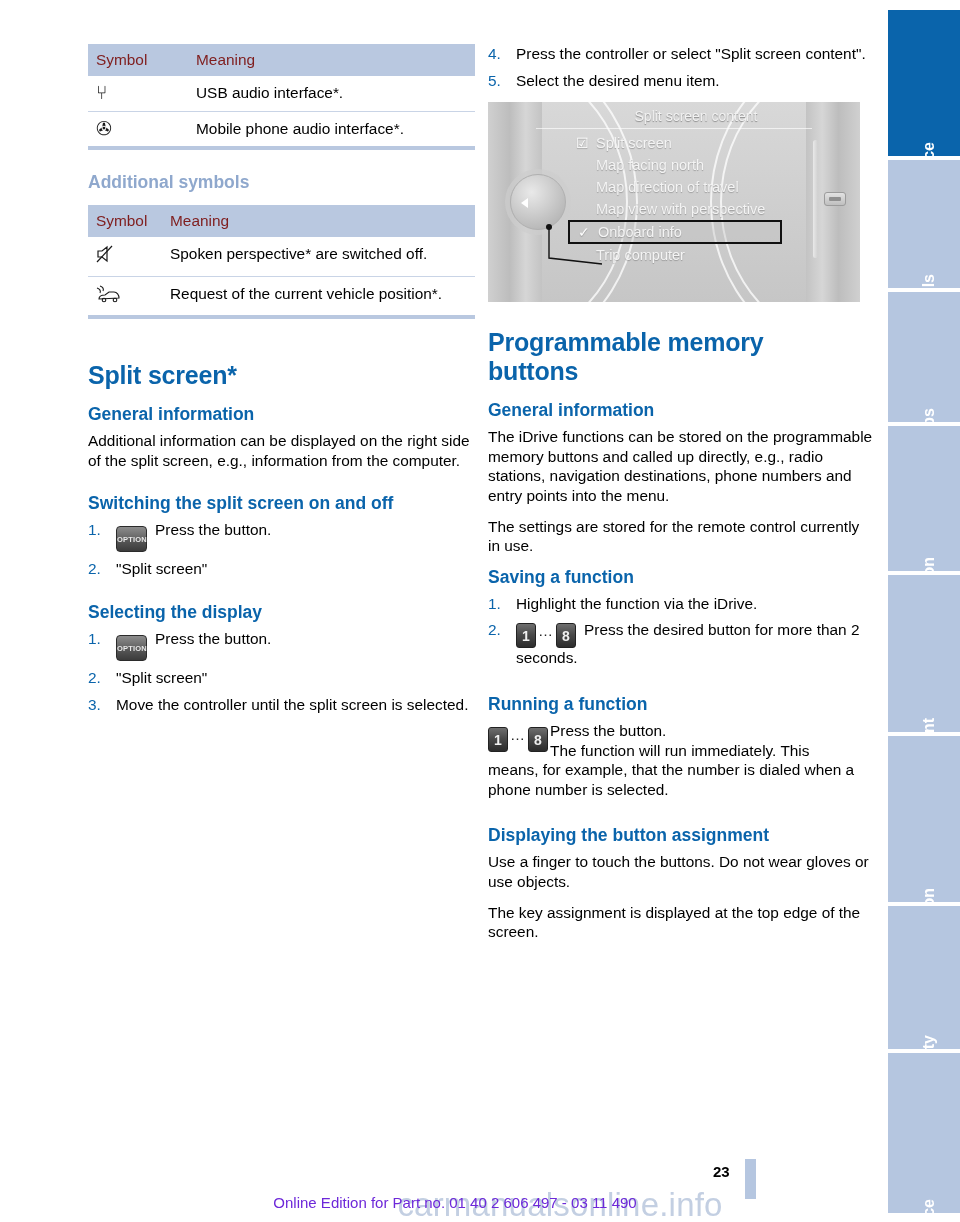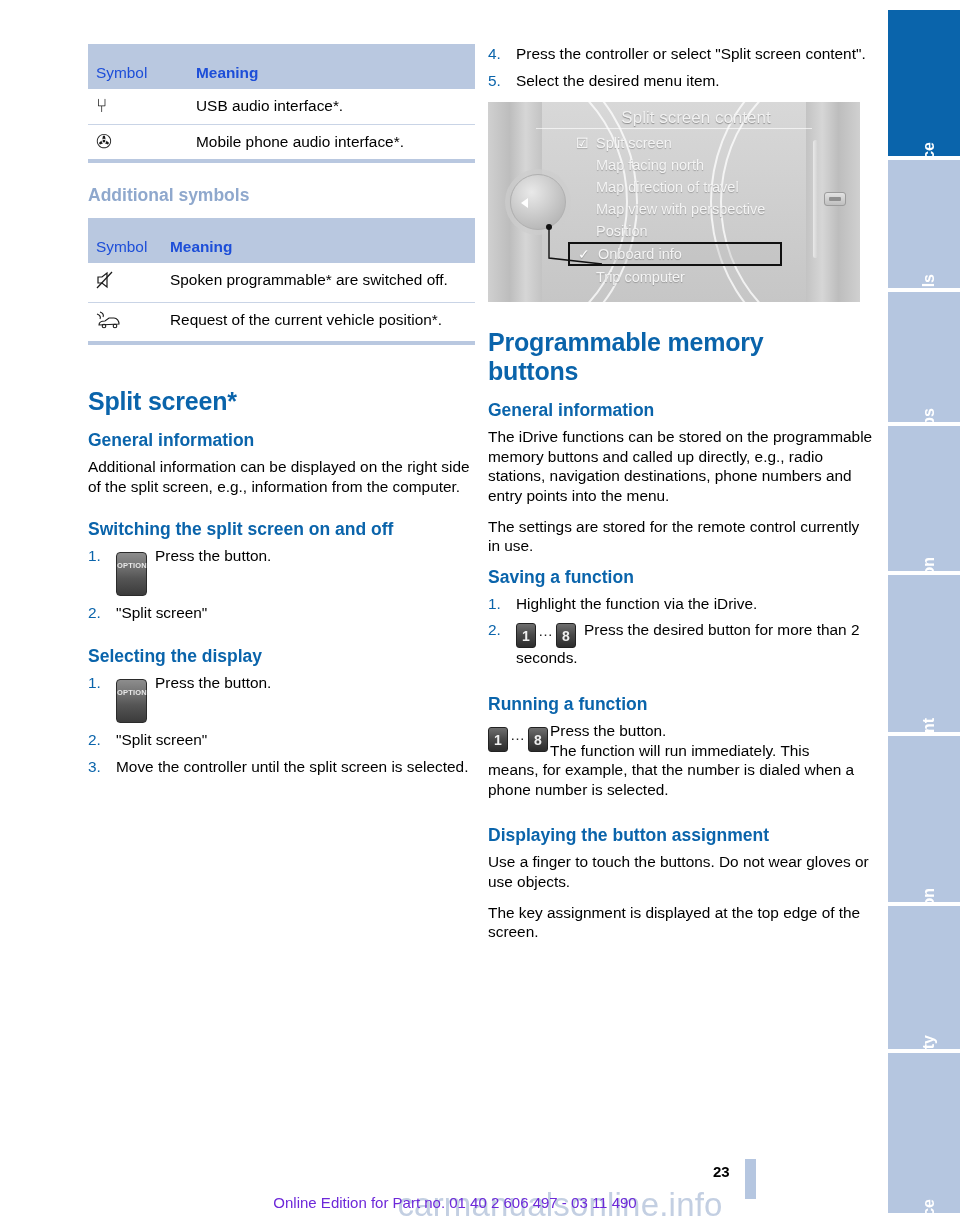--- a/index.html
+++ b/index.html
@@ -55,24 +55,24 @@
   table.symtab {
     width:100%;
     border-collapse:collapse;
     margin:0;
   }
   table.symtab thead th {
     background:#b9c8e0;
     font-size:15.4px;
     font-weight:normal;
     text-align:left;
-    padding:20px 0 7px 8px;
-    color:#1d4ed8;
-  }
-  table.symtab thead th.c2 { padding-left:8px;font-weight:bold; }
+    padding:7px 0 7px 8px;
+    color:#7f1d1d;
+  }
+  table.symtab thead th.c2 { padding-left:8px; }
   table.symtab tbody td {
     border-bottom:1px solid #c9d4e6;
     padding:7px 0 7px 8px;
     font-size:15.4px;
     line-height:19.6px;
     vertical-align:top;
   }
   table.symtab tbody tr:last-child td { border-bottom:none; }
   table.symtab .sym-cell { width:100px; }
   table.symtab.narrow .sym-cell { width:74px; }
@@ -91,21 +91,21 @@
   ol.steps > li .num {
     color:#0a64ab;
     width:28px;
     flex:0 0 28px;
   }
   ol.steps > li .txt { flex:1 1 auto; }
 
   
   .btn-option {
     display:inline-block;
-    width:31px; height:44px;
+    width:31px; height:26px;
     border-radius:4px;
     background:linear-gradient(180deg,#8d8d8d 0%,#6f6f6f 35%,#555 60%,#3b3b3b 100%);
     border:1px solid #2b2b2b;
     color:#e8e8e8;
     font-size:7.5px;
     font-weight:bold;
     text-align:left;
     line-height:26px;
     letter-spacing:0.2px;
     vertical-align:-7px;
@@ -156,21 +156,21 @@
   .idrive .bezel-l { left:0; }
   .idrive .bezel-r { right:0; transform:scaleX(-1); }
   .idrive .arc {
     position:absolute; border-radius:50%;
     border:2px solid rgba(255,255,255,0.75);
   }
   .idrive .screen-title {
     position:absolute; top:6px; left:0; right:0;
     text-align:center;
     color:#f2f2f2;
-    font-size:17px;
+    font-size:14px;
     text-shadow:0 1px 1px rgba(0,0,0,.35);
     margin-left:44px;
   }
   .idrive .title-rule {
     position:absolute; top:26px; left:48px; right:48px;
     height:1px; background:rgba(255,255,255,.65);
   }
   .idrive .menu {
     position:absolute; top:30px; left:88px; right:40px;
   }
@@ -323,21 +323,21 @@
         </tr>
       </thead>
       <tbody>
         <tr>
           <td class="sym-cell">
             <svg width="22" height="20" viewBox="0 0 22 20">
               <path d="M2 7 L6 7 L11 3 L11 17 L6 13 L2 13 Z" fill="none" stroke="#1a1a1a" stroke-width="1.2"></path>
               <line x1="1" y1="18" x2="16" y2="2" stroke="#1a1a1a" stroke-width="1.2"></line>
             </svg>
           </td>
-          <td>Spoken programmable* are switched off.</td>
+          <td>Spoken perspective* are switched off.</td>
         </tr>
         <tr>
           <td class="sym-cell">
             <svg width="26" height="20" viewBox="0 0 26 20">
               <path d="M3 15 C3 12 6 11 9 11 L13 8 L18 8 C21 8 23 11 23 14 L3 15 Z" fill="none" stroke="#1a1a1a" stroke-width="1.1"></path>
               <circle cx="8" cy="16" r="1.8" fill="none" stroke="#1a1a1a" stroke-width="1.1"></circle>
               <circle cx="19" cy="16" r="1.8" fill="none" stroke="#1a1a1a" stroke-width="1.1"></circle>
               <path d="M4 2 C7 3 8 5 7 7" fill="none" stroke="#1a1a1a" stroke-width="1.1"></path>
               <path d="M1 4 C4 5 5 7 4 9" fill="none" stroke="#1a1a1a" stroke-width="1.1"></path>
             </svg>
@@ -419,23 +419,20 @@
         </div>
         <div class="menu-item">
           <span>Map facing north</span>
         </div>
         <div class="menu-item">
           <span>Map direction of travel</span>
         </div>
         <div class="menu-item">
           <span>Map view with perspective</span>
         </div>
-        <div class="menu-item">
-          <span>Position</span>
-        </div>
         <div class="menu-item selected">
           <span class="mark" style="left:8px;">✓</span>
           <span>Onboard info</span>
         </div>
         <div class="menu-item">
           <span>Trip computer</span>
         </div>
       </div>
 
       <div class="knob">

